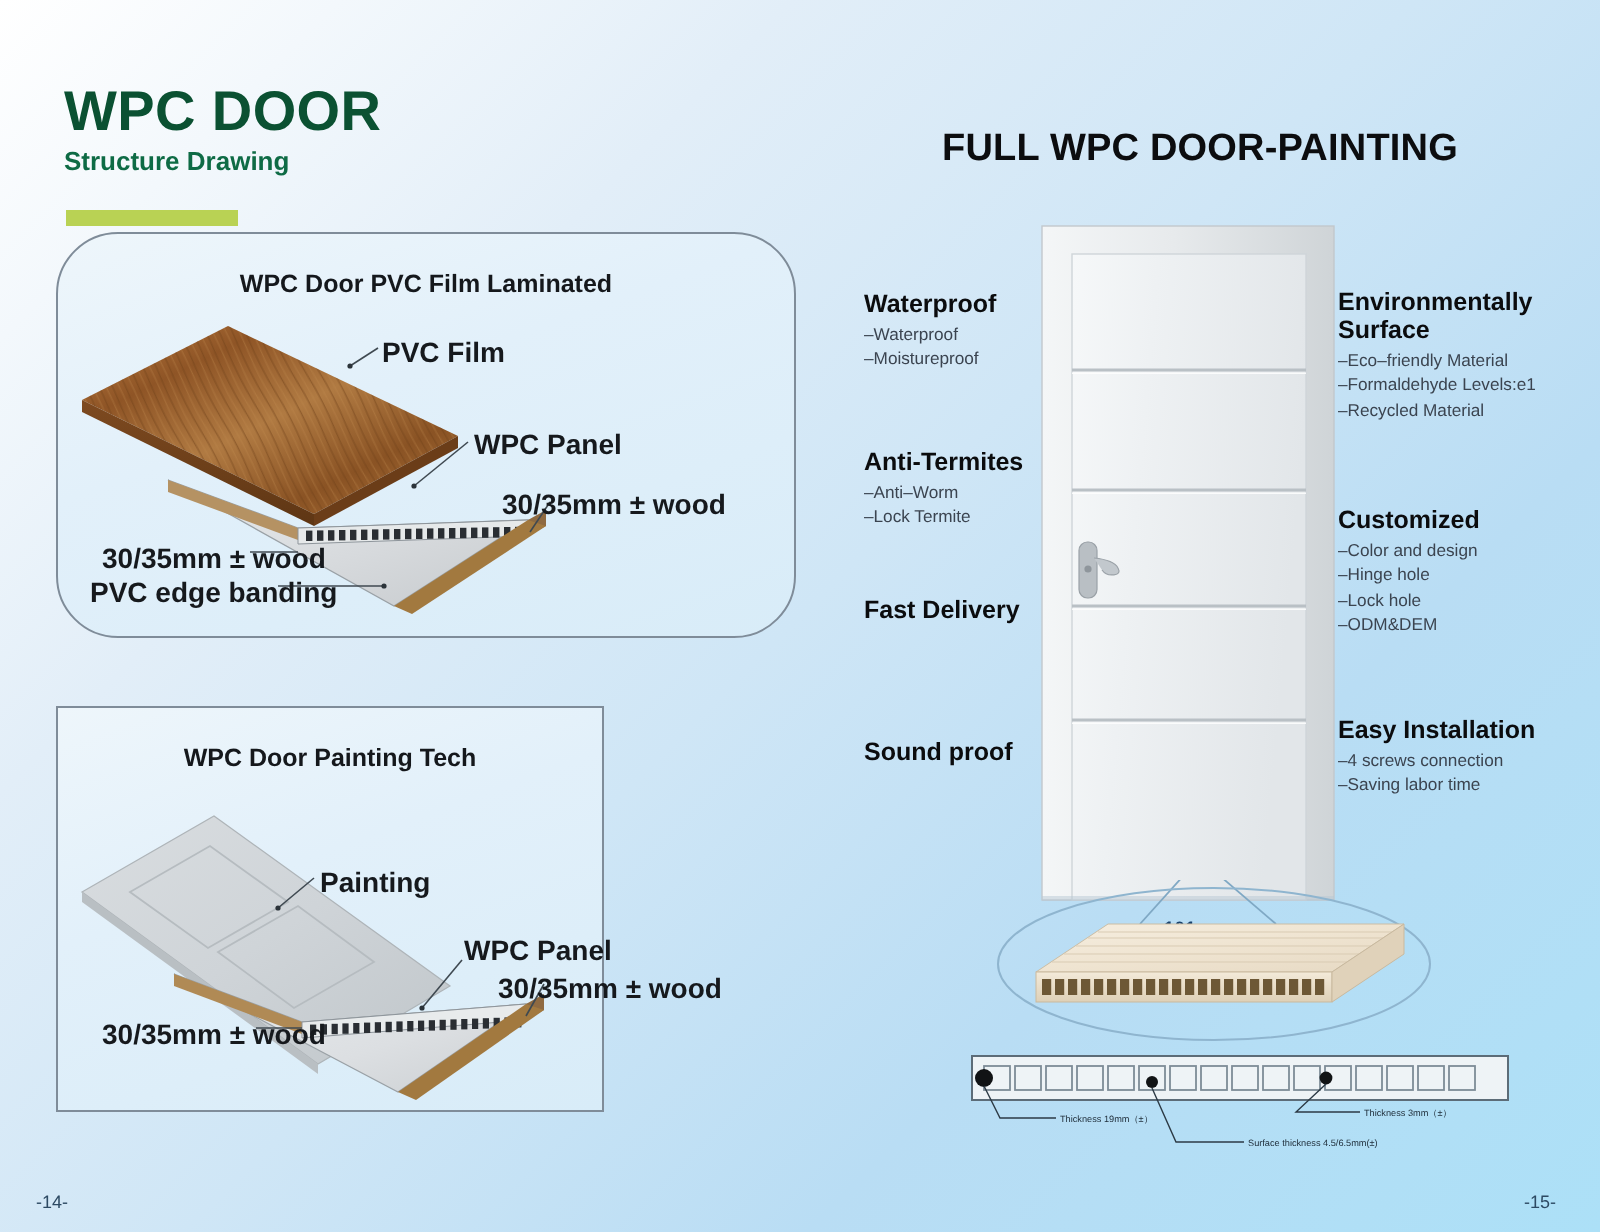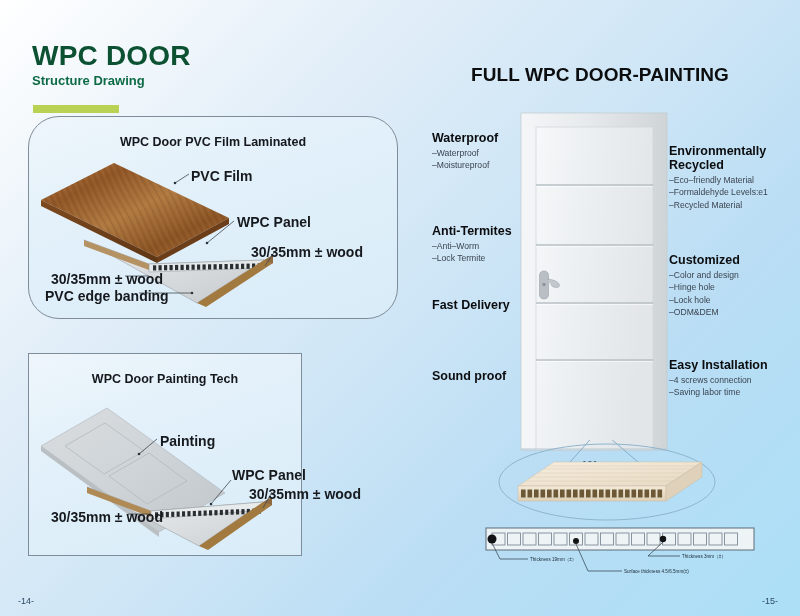--- a/index.html
+++ b/index.html
@@ -262,21 +262,21 @@
       <div class="lbl" style="left:22px; top:156px;">30/35mm ± wood</div>
     </div>
 
     <div class="pgnum" id="pg-left">-14-</div>
   </div>
 
   <div id="right-col">
 
     <div class="right-title">FULL WPC DOOR-PAINTING</div>
 
-    <div class="feat feat-left" style="left:32px; top:131px;">
+    <div class="feat feat-left" style="left:32px; top:145px;">
       <div class="feat-h">Waterproof</div>
       <div class="feat-list">
         <div class="feat-li">–Waterproof</div>
         <div class="feat-li">–Moistureproof</div>
       </div>
     </div>
 
     <div class="feat feat-left" style="left:32px; top:224px;">
       <div class="feat-h">Anti-Termites</div>
       <div class="feat-list">
@@ -287,21 +287,21 @@
 
     <div class="feat feat-left" style="left:32px; top:298px;">
       <div class="feat-h">Fast Delivery</div>
     </div>
 
     <div class="feat feat-left" style="left:32px; top:369px;">
       <div class="feat-h">Sound proof</div>
     </div>
 
     <div class="feat" style="left:269px; top:144px; width:124px;">
-      <div class="feat-h wrap">Environmentally Recycled</div>
+      <div class="feat-h wrap">Environmentally Surface</div>
       <div class="feat-list">
         <div class="feat-li">–Eco–friendly Material</div>
         <div class="feat-li">–Formaldehyde Levels:e1</div>
         <div class="feat-li">–Recycled Material</div>
       </div>
     </div>
 
     <div class="feat" style="left:269px; top:253px; width:124px;">
       <div class="feat-h">Customized</div>
       <div class="feat-list">

